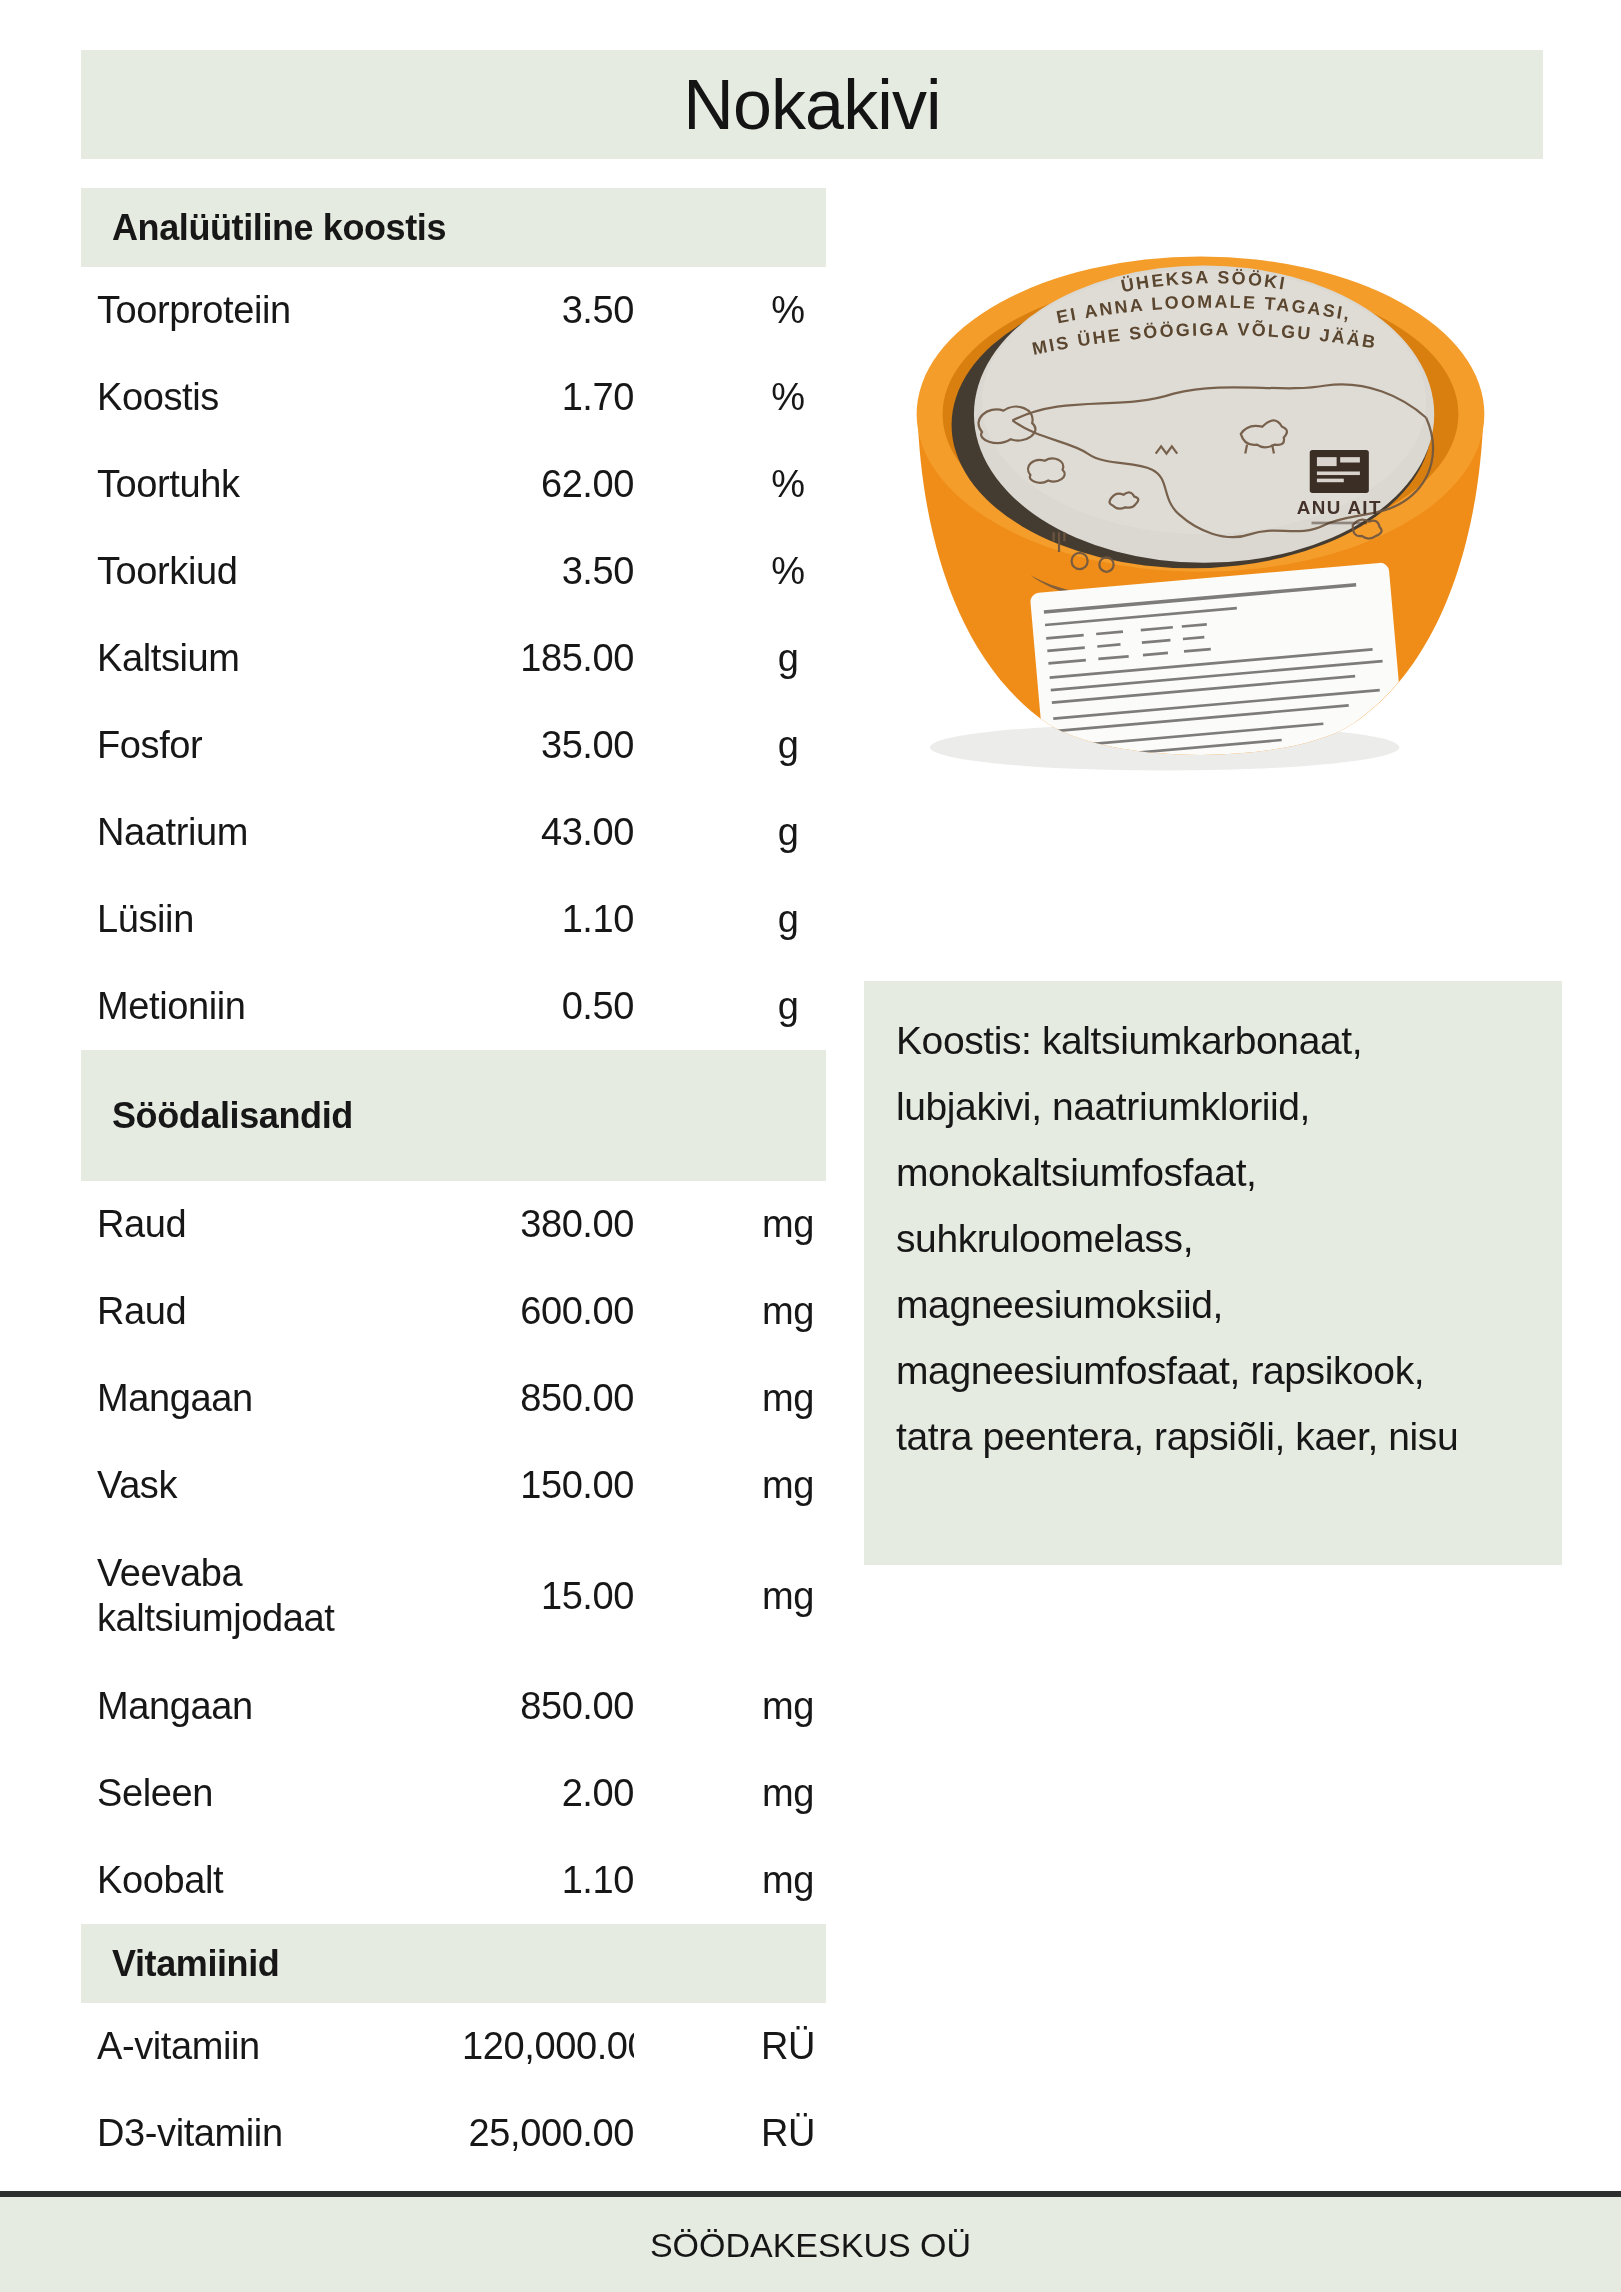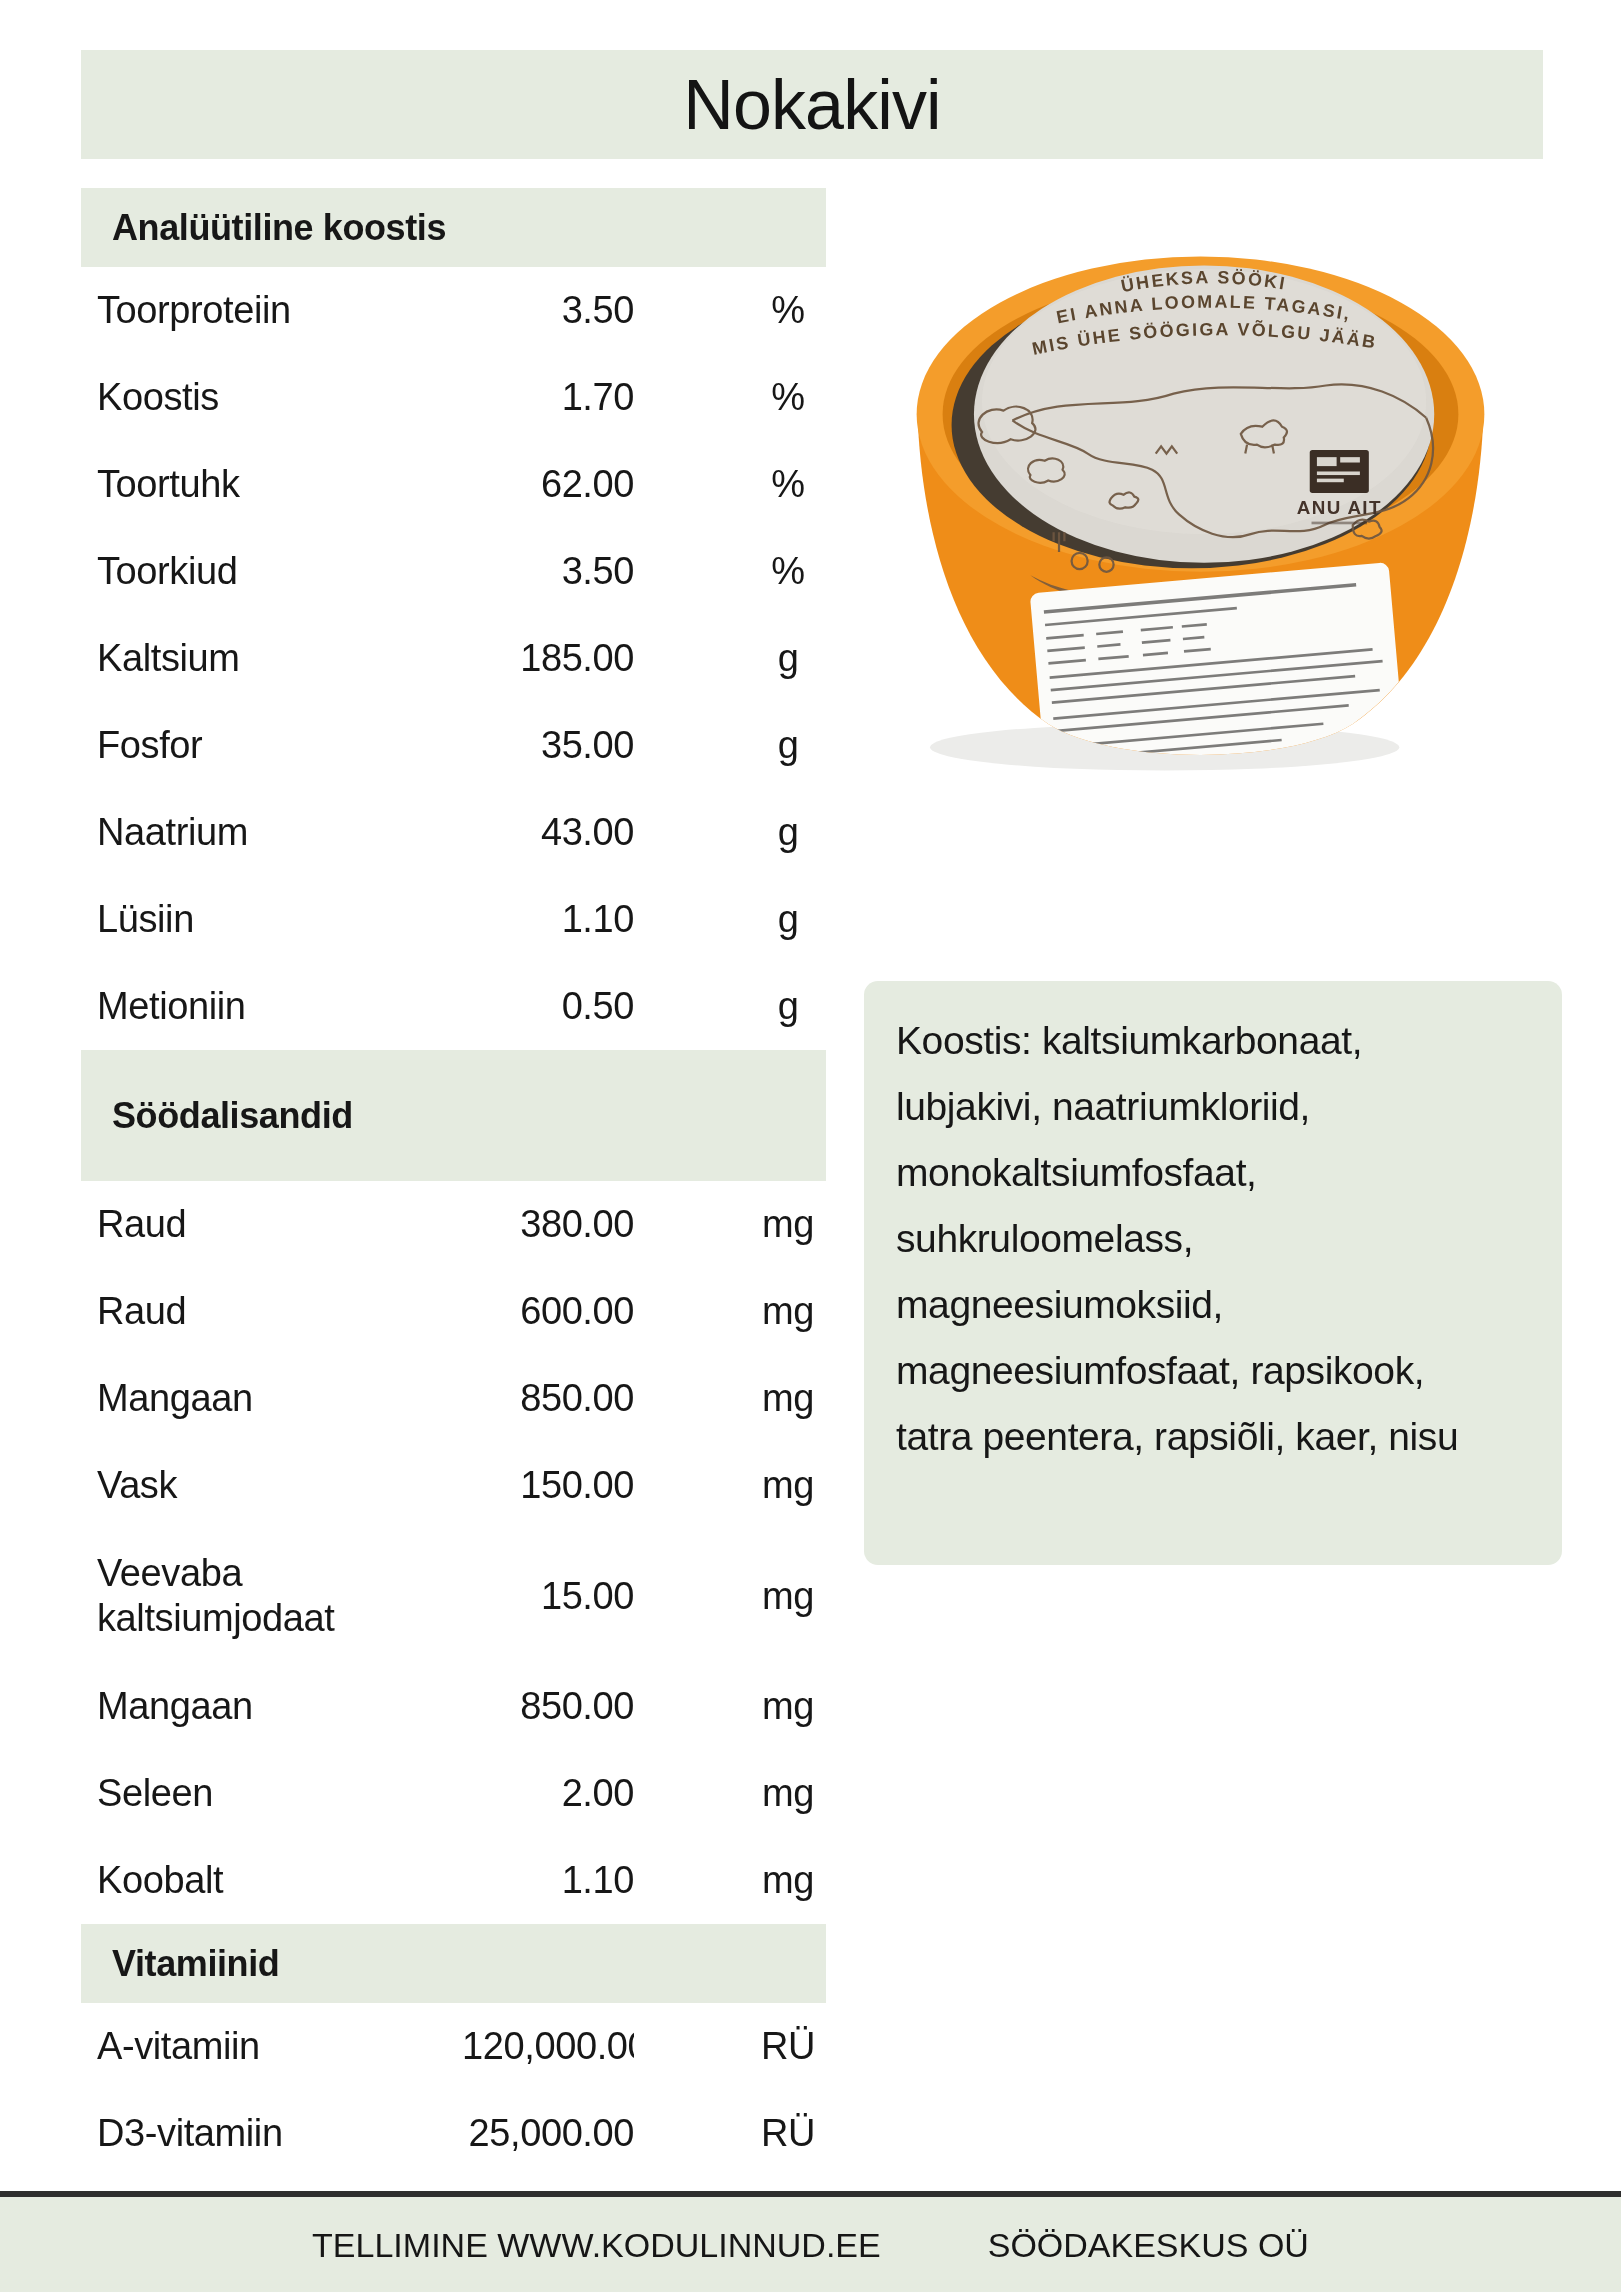--- a/index.html
+++ b/index.html
@@ -23,21 +23,21 @@
   .row.tall{height:134px;}
   .lbl{flex:1;line-height:1.18;}
   .val{width:215px;text-align:right;overflow:hidden;white-space:nowrap;}
   .val span{display:inline-block;}
   .row.clip .val span{margin-right:-14.3px;}
   .sp{width:116px;}
   .unit{width:76px;text-align:center;}
 
   
   .koostis{position:absolute;left:864px;top:981px;width:698px;height:584px;background:#e5ebe0;
-           box-sizing:border-box;padding:27px 32px;border-radius:14px;}
+           box-sizing:border-box;padding:27px 32px;}
   .koostis .line{font-size:39px;line-height:66px;white-space:nowrap;letter-spacing:-0.4px;}
 
   
   .photo{position:absolute;left:896px;top:210px;width:609px;height:591px;}
 
   
   .rule{position:absolute;left:0;top:2191px;width:1621px;height:6.3px;background:#2e2e2e;}
   .footer{position:absolute;left:0;top:2197px;width:1621px;height:96px;background:#e5ebe0;
           display:flex;align-items:center;justify-content:center;gap:107px;
           font-size:34px;letter-spacing:0;color:#161616;}
@@ -279,18 +279,17 @@
       <div class="line">monokaltsiumfosfaat,</div>
       <div class="line">suhkruloomelass,</div>
       <div class="line">magneesiumoksiid,</div>
       <div class="line">magneesiumfosfaat, rapsikook,</div>
       <div class="line">tatra peentera, rapsiõli, kaer, nisu</div>
     </div>
 
   <div class="rule"></div>
 
   <footer class="footer">
-    <span>TELLIMINE WWW.KODULINNUD.EE</span>
     <span>SÖÖDAKESKUS OÜ</span>
   </footer>
 
 </div>
 
 
 </body></html>

